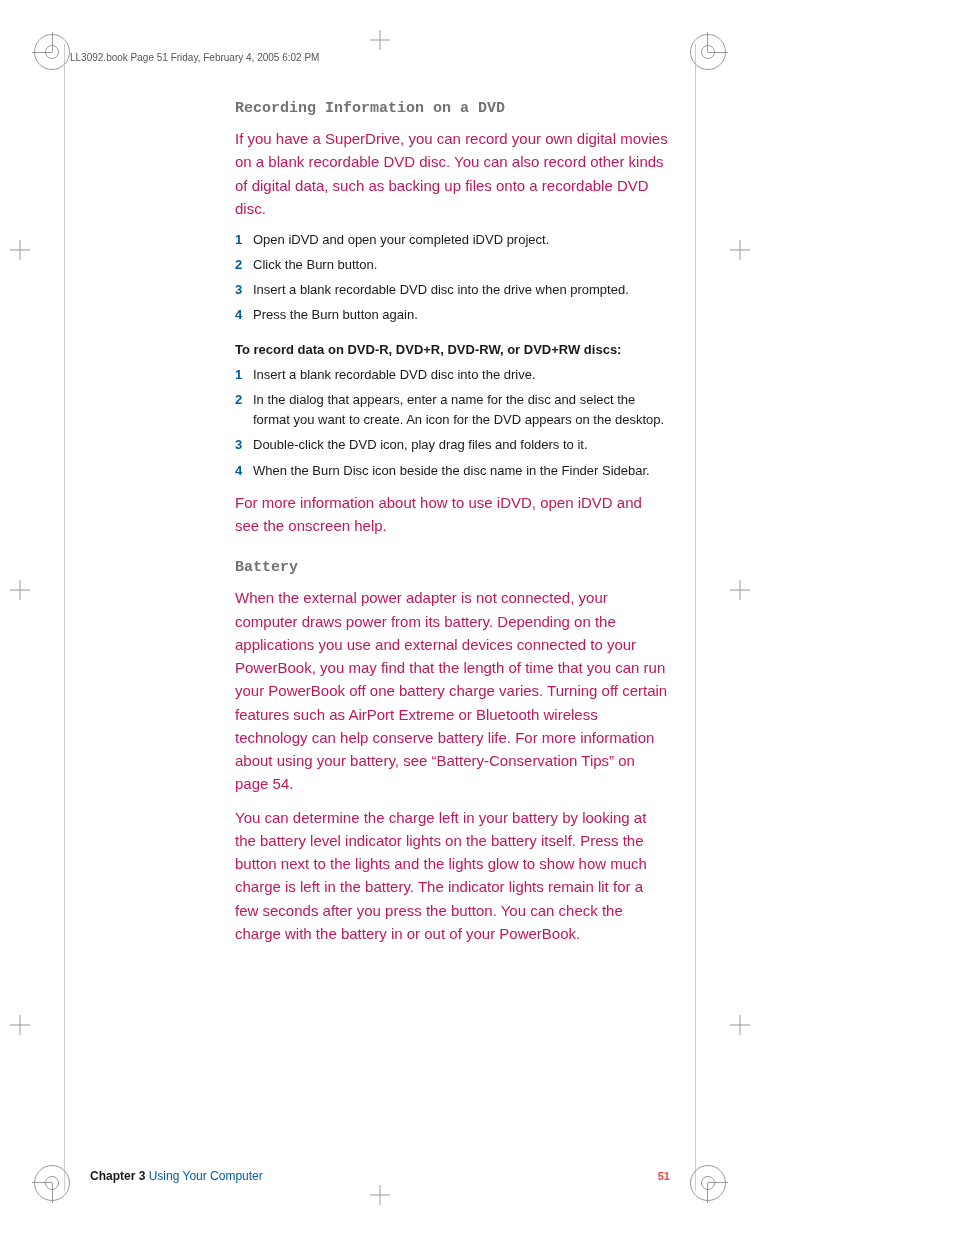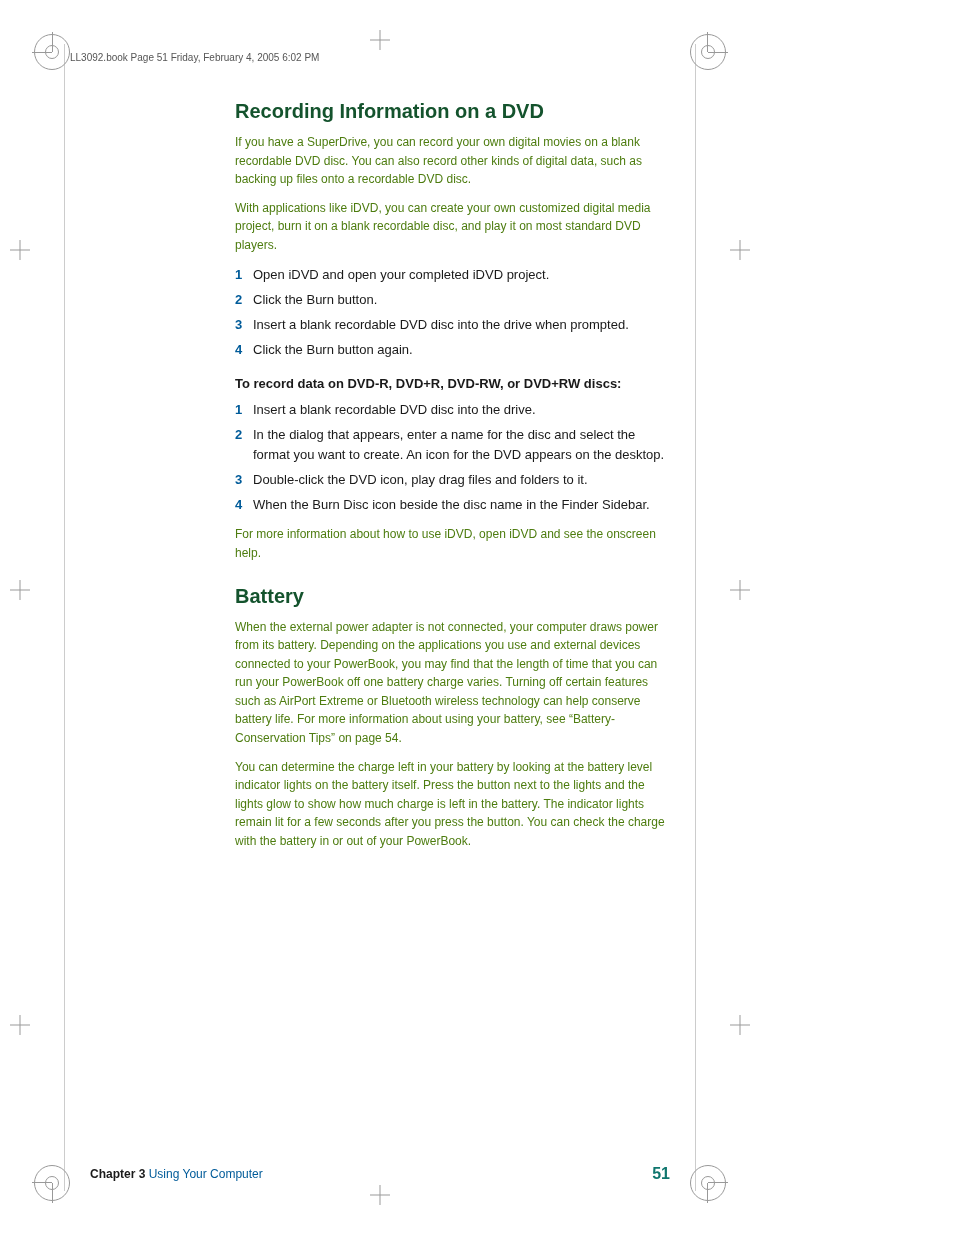--- a/index.html
+++ b/index.html
@@ -124,30 +124,31 @@
     
     .content {
       position: absolute;
       top: 100px;
       left: 235px;
       right: 90px;
       bottom: 100px;
     }
 
     .section-title {
-      font-size: 20px;
-      font-weight: bold;
-      color: #14532d;
+      font-size: 15px;
+      font-weight: bold;
+      color: #737373;
       margin-bottom: 10px;
+      font-family: Liberation Mono, monospace;
     }
 
     .body-text {
-      font-size: 12px;
+      font-size: 15px;
       line-height: 1.55;
-      color: #4d7c0f;
+      color: #be185d;
       margin-bottom: 10px;
     }
 
     .bold-instruction {
       font-size: 13px;
       font-weight: bold;
       color: #1a1a1a;
       margin-top: 14px;
       margin-bottom: 6px;
       line-height: 1.5;
@@ -214,23 +215,23 @@
 
     .footer-left .chapter-label {
       font-weight: bold;
     }
 
     .footer-left .chapter-title {
       color: #005b99;
     }
 
     .footer-right {
-      font-size: 16px;
-      font-weight: bold;
-      color: #0f766e;
+      font-size: 11px;
+      font-weight: bold;
+      color: #ef4444;
     }
 
     
     .bottom-center-mark {
       position: absolute;
       bottom: 30px;
       left: 50%;
       transform: translateX(-50%);
     }
 
@@ -304,39 +305,38 @@
 
   <div class="file-info">LL3092.book  Page 51  Friday, February 4, 2005  6:02 PM</div>
 
   <div class="content">
 
     <div class="dvd-section">
       <div class="section-title">Recording Information on a DVD</div>
 
       <div class="body-text">If you have a SuperDrive, you can record your own digital movies on a blank recordable DVD disc. You can also record other kinds of digital data, such as backing up files onto a recordable DVD disc.</div>
 
-      <div class="body-text">With applications like iDVD, you can create your own customized digital media project, burn it on a blank recordable disc, and play it on most standard DVD players.</div>
 
 
       <div class="numbered-list">
         <div class="numbered-item">
           <span class="num">1</span>
           <span class="item-text">Open iDVD and open your completed iDVD project.</span>
         </div>
         <div class="numbered-item">
           <span class="num">2</span>
           <span class="item-text">Click the Burn button.</span>
         </div>
         <div class="numbered-item">
           <span class="num">3</span>
           <span class="item-text">Insert a blank recordable DVD disc into the drive when prompted.</span>
         </div>
         <div class="numbered-item">
           <span class="num">4</span>
-          <span class="item-text">Click the Burn button again.</span>
+          <span class="item-text">Press the Burn button again.</span>
         </div>
       </div>
 
       <div class="bold-instruction">To record data on DVD-R, DVD+R, DVD-RW, or DVD+RW discs:</div>
 
       <div class="numbered-list">
         <div class="numbered-item">
           <span class="num">1</span>
           <span class="item-text">Insert a blank recordable DVD disc into the drive.</span>
         </div>

